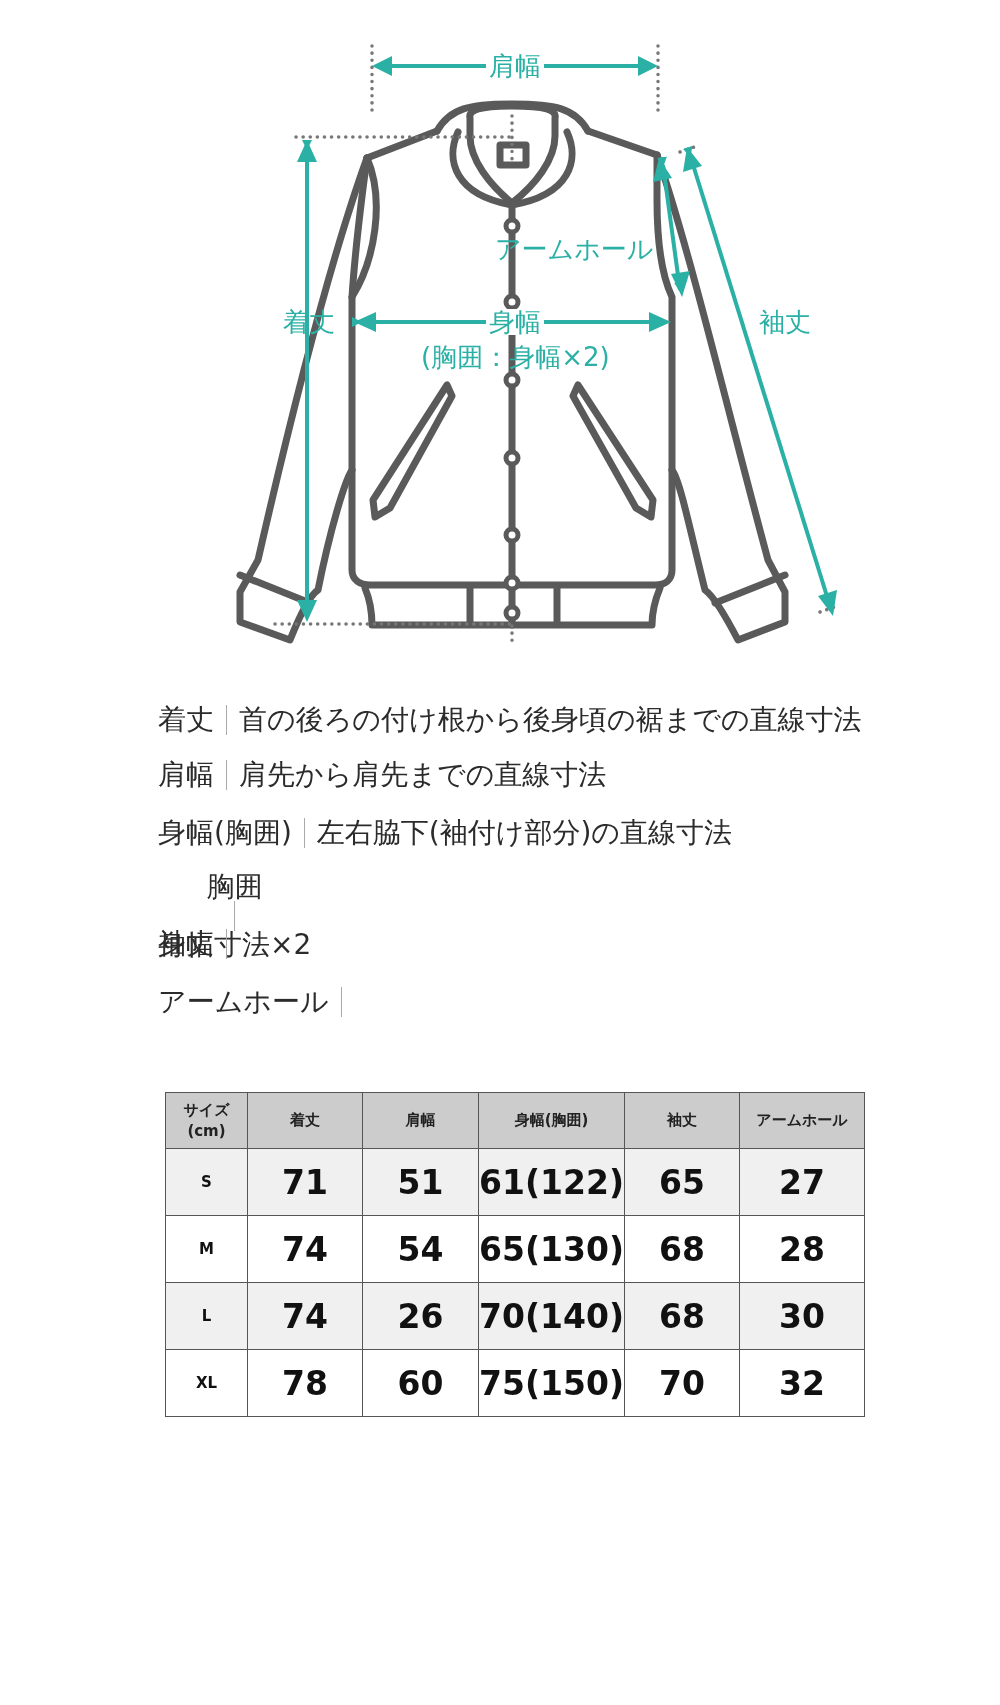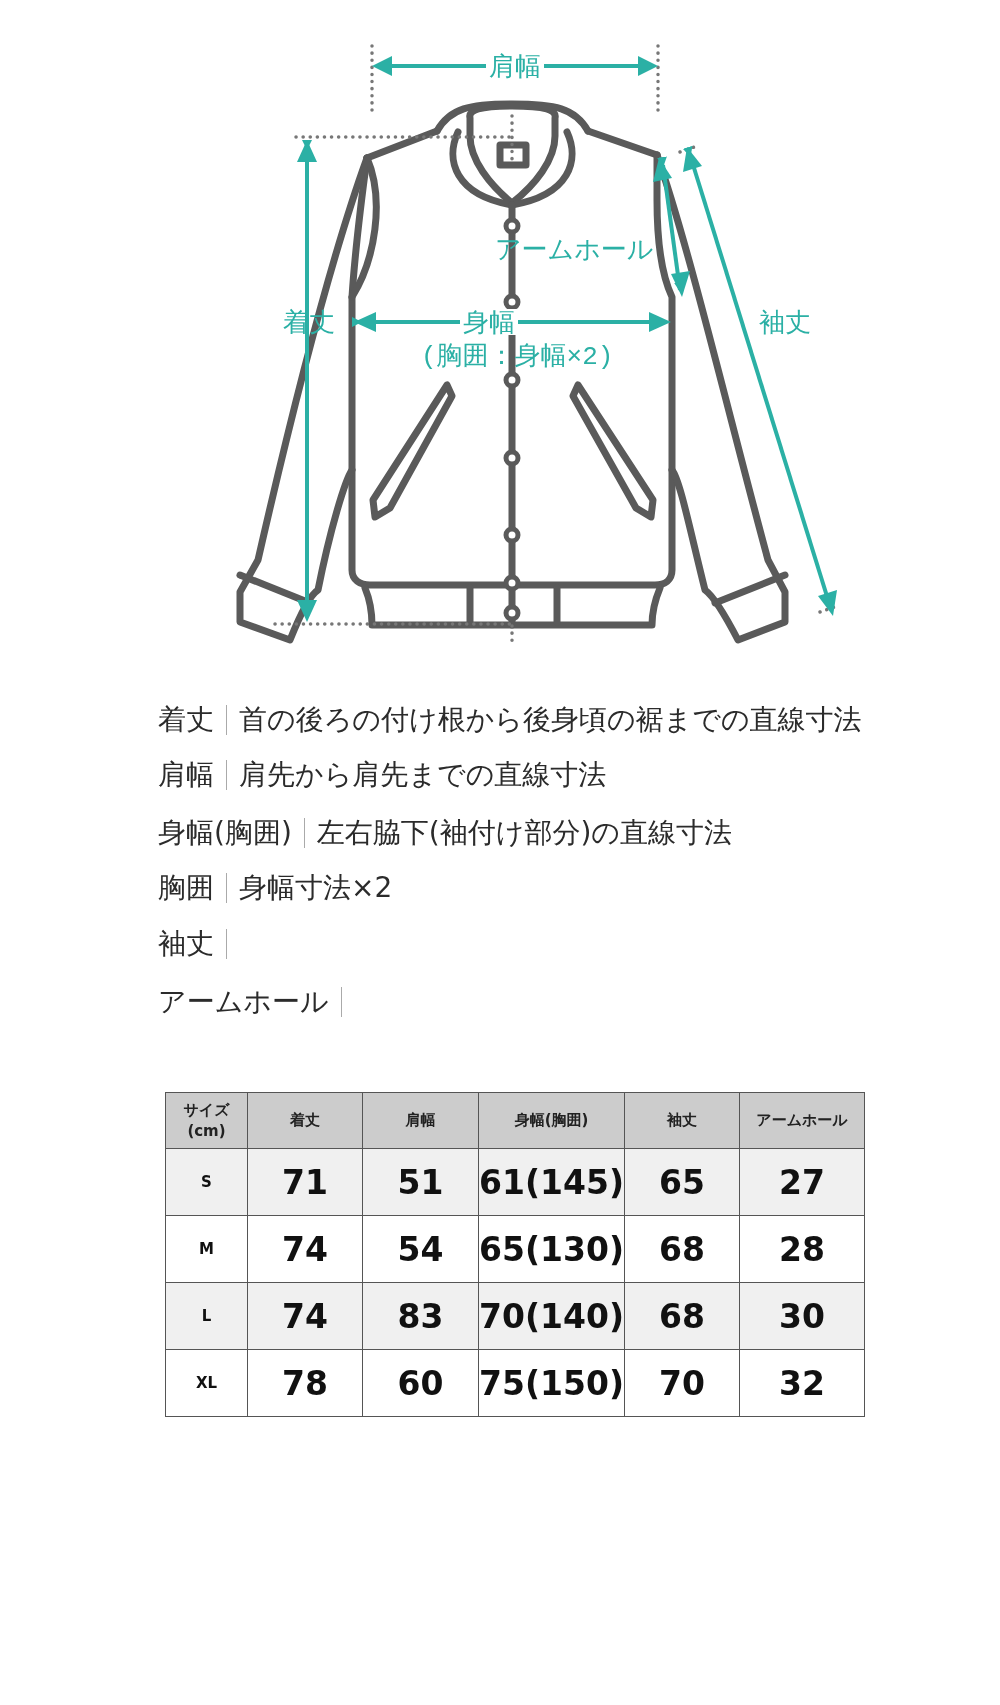--- a/index.html
+++ b/index.html
@@ -118,42 +118,42 @@
       <polygon points="682,297 671,274 690,271"></polygon>
 
       <polygon points="687,147 683,172 702,166"></polygon>
       <polygon points="833,616 818,596 837,590"></polygon>
     </g>
   </svg>
 
   <span class="diagram-label" style="left:486px; top:53px;">肩幅</span>
   <span class="diagram-label nobg" style="left:280px; top:309px;">着丈</span>
   <span class="diagram-label nobg" style="left:492px; top:236px;">アームホール</span>
-  <span class="diagram-label" style="left:460px; top:309px;">身幅</span>
-  <span class="diagram-label nobg" style="left:418px; top:344px;font-family:Liberation Mono, monospace;">(胸囲：身幅×2)</span>
+  <span class="diagram-label" style="left:486px; top:309px;">身幅</span>
+  <span class="diagram-label nobg" style="left:418px; top:344px;">(胸囲：身幅×2)</span>
   <span class="diagram-label nobg" style="left:756px; top:309px;">袖丈</span>
 </div>
 
 <div class="defs">
   <div class="def-row" style="top:0px;">
     <span class="def-term">着丈</span>
     <span class="def-sep"></span>
     <span class="def-desc">首の後ろの付け根から後身頃の裾までの直線寸法</span>
   </div>
   <div class="def-row" style="top:55px;">
     <span class="def-term">肩幅</span>
     <span class="def-sep"></span>
     <span class="def-desc">肩先から肩先までの直線寸法</span>
   </div>
   <div class="def-row" style="top:113px;">
     <span class="def-term">身幅(胸囲)</span>
     <span class="def-sep"></span>
     <span class="def-desc">左右脇下(袖付け部分)の直線寸法</span>
   </div>
-  <div class="def-row" style="top:168px;">
+  <div class="def-row" style="top:168px;flex-direction:column;">
     <span class="def-term">胸囲</span>
     <span class="def-sep"></span>
     <span class="def-desc">身幅寸法×2</span>
   </div>
   <div class="def-row" style="top:224px;">
     <span class="def-term">袖丈</span>
     <span class="def-sep"></span>
   </div>
   <div class="def-row" style="top:282px;">
     <span class="def-term">アームホール</span>
@@ -181,36 +181,36 @@
       <th>身幅(胸囲)</th>
       <th>袖丈</th>
       <th>アームホール</th>
     </tr>
   </thead>
   <tbody>
     <tr class="odd">
       <td class="size-col">S</td>
       <td>71</td>
       <td>51</td>
-      <td>61(145)</td>
+      <td>61(122)</td>
       <td>65</td>
       <td>27</td>
     </tr>
     <tr class="even">
       <td class="size-col">M</td>
       <td>74</td>
       <td>54</td>
       <td>65(130)</td>
       <td>68</td>
       <td>28</td>
     </tr>
     <tr class="odd">
       <td class="size-col">L</td>
       <td>74</td>
-      <td>83</td>
+      <td>26</td>
       <td>70(140)</td>
       <td>68</td>
       <td>30</td>
     </tr>
     <tr class="even">
       <td class="size-col">XL</td>
       <td>78</td>
       <td>60</td>
       <td>75(150)</td>
       <td>70</td>

